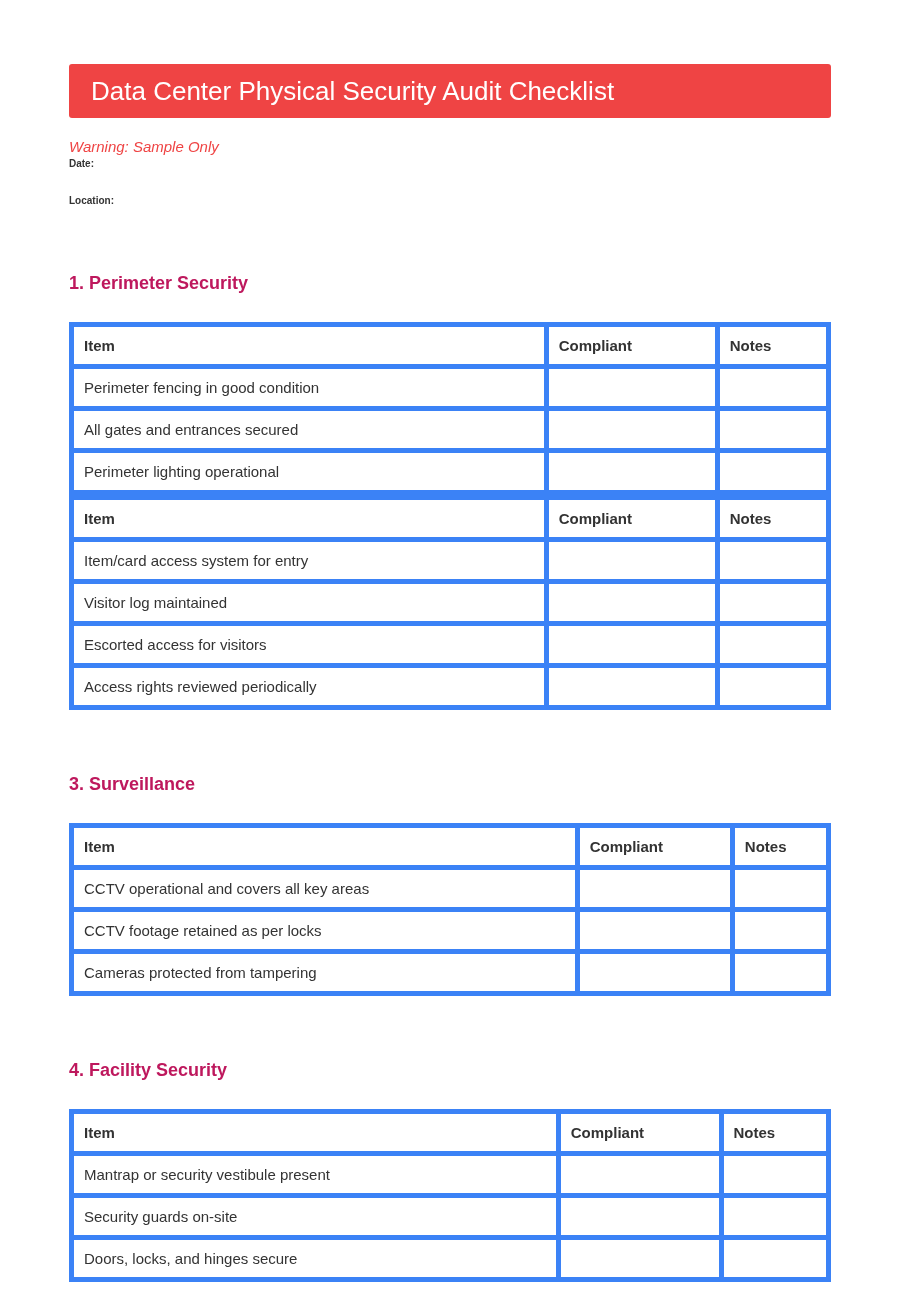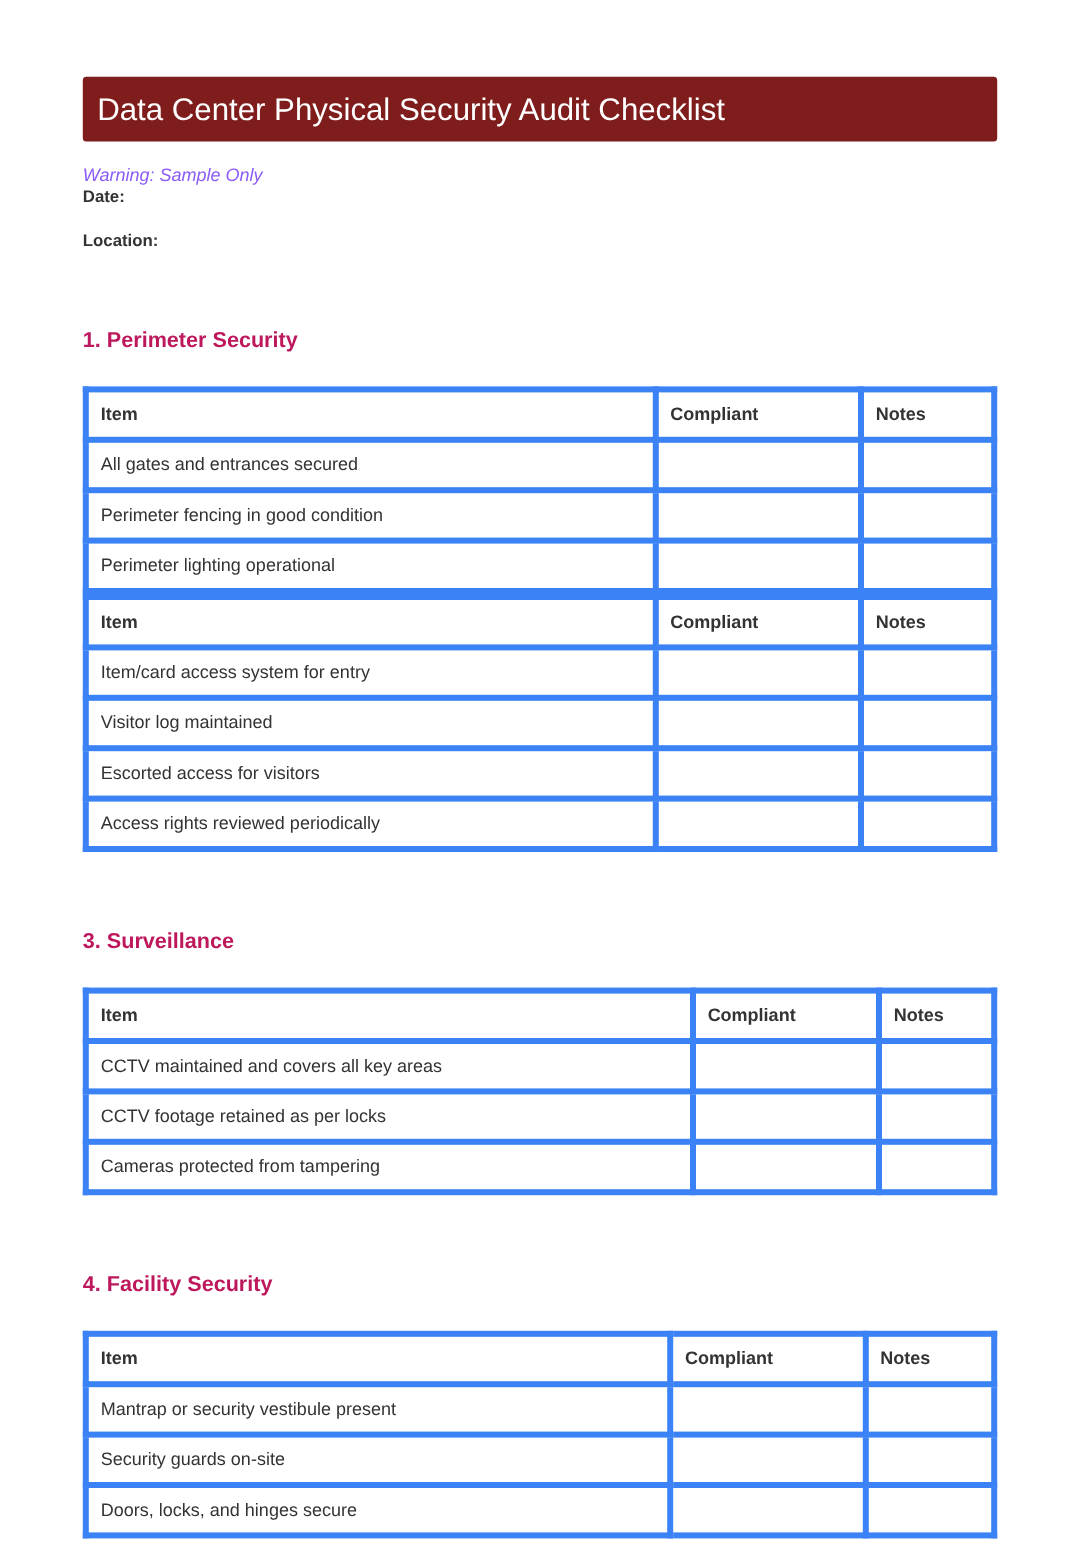--- a/index.html
+++ b/index.html
@@ -13,39 +13,39 @@
     height: 1300px;
     overflow: hidden;
     background: #ffffff;
   }
   .content {
     width: 762px;
     margin: 0 auto;
     padding-top: 64px;
   }
   .title-bar {
-    background: #7f1d1d;
+    background: #ef4444;
     border-radius: 3px;
-    padding: 13px 12px;
+    padding: 13px 22px;
   }
   .title-bar h1 {
     color: #ffffff;
     font-size: 26px;
     font-weight: normal;
     line-height: 28px;
   }
   .warning {
     margin-top: 20px;
     font-size: 15px;
     font-style: italic;
-    color: #8b5cf6;
+    color: #ef4444;
     line-height: 17px;
   }
   .field {
-    font-size: 14px;
+    font-size: 10px;
     font-weight: bold;
     color: #333333;
     line-height: 17px;
     margin-bottom: 20px;
   }
   .field:first-of-type { margin-top: 0; }
   h2.section-title {
     font-size: 18px;
     font-weight: bold;
     color: #be185d;
@@ -105,26 +105,26 @@
           </colgroup>
         <thead>
           <tr>
             <th>Item</th>
             <th>Compliant</th>
             <th>Notes</th>
           </tr>
         </thead>
         <tbody>
           <tr>
+            <td>Perimeter fencing in good condition</td>
+            <td></td>
+            <td></td>
+          </tr>
+          <tr>
             <td>All gates and entrances secured</td>
-            <td></td>
-            <td></td>
-          </tr>
-          <tr>
-            <td>Perimeter fencing in good condition</td>
             <td></td>
             <td></td>
           </tr>
           <tr>
             <td>Perimeter lighting operational</td>
             <td></td>
             <td></td>
           </tr>
         </tbody>
       </table>
@@ -179,21 +179,21 @@
           </colgroup>
         <thead>
           <tr>
             <th>Item</th>
             <th>Compliant</th>
             <th>Notes</th>
           </tr>
         </thead>
         <tbody>
           <tr>
-            <td>CCTV maintained and covers all key areas</td>
+            <td>CCTV operational and covers all key areas</td>
             <td></td>
             <td></td>
           </tr>
           <tr>
             <td>CCTV footage retained as per locks</td>
             <td></td>
             <td></td>
           </tr>
           <tr>
             <td>Cameras protected from tampering</td>

